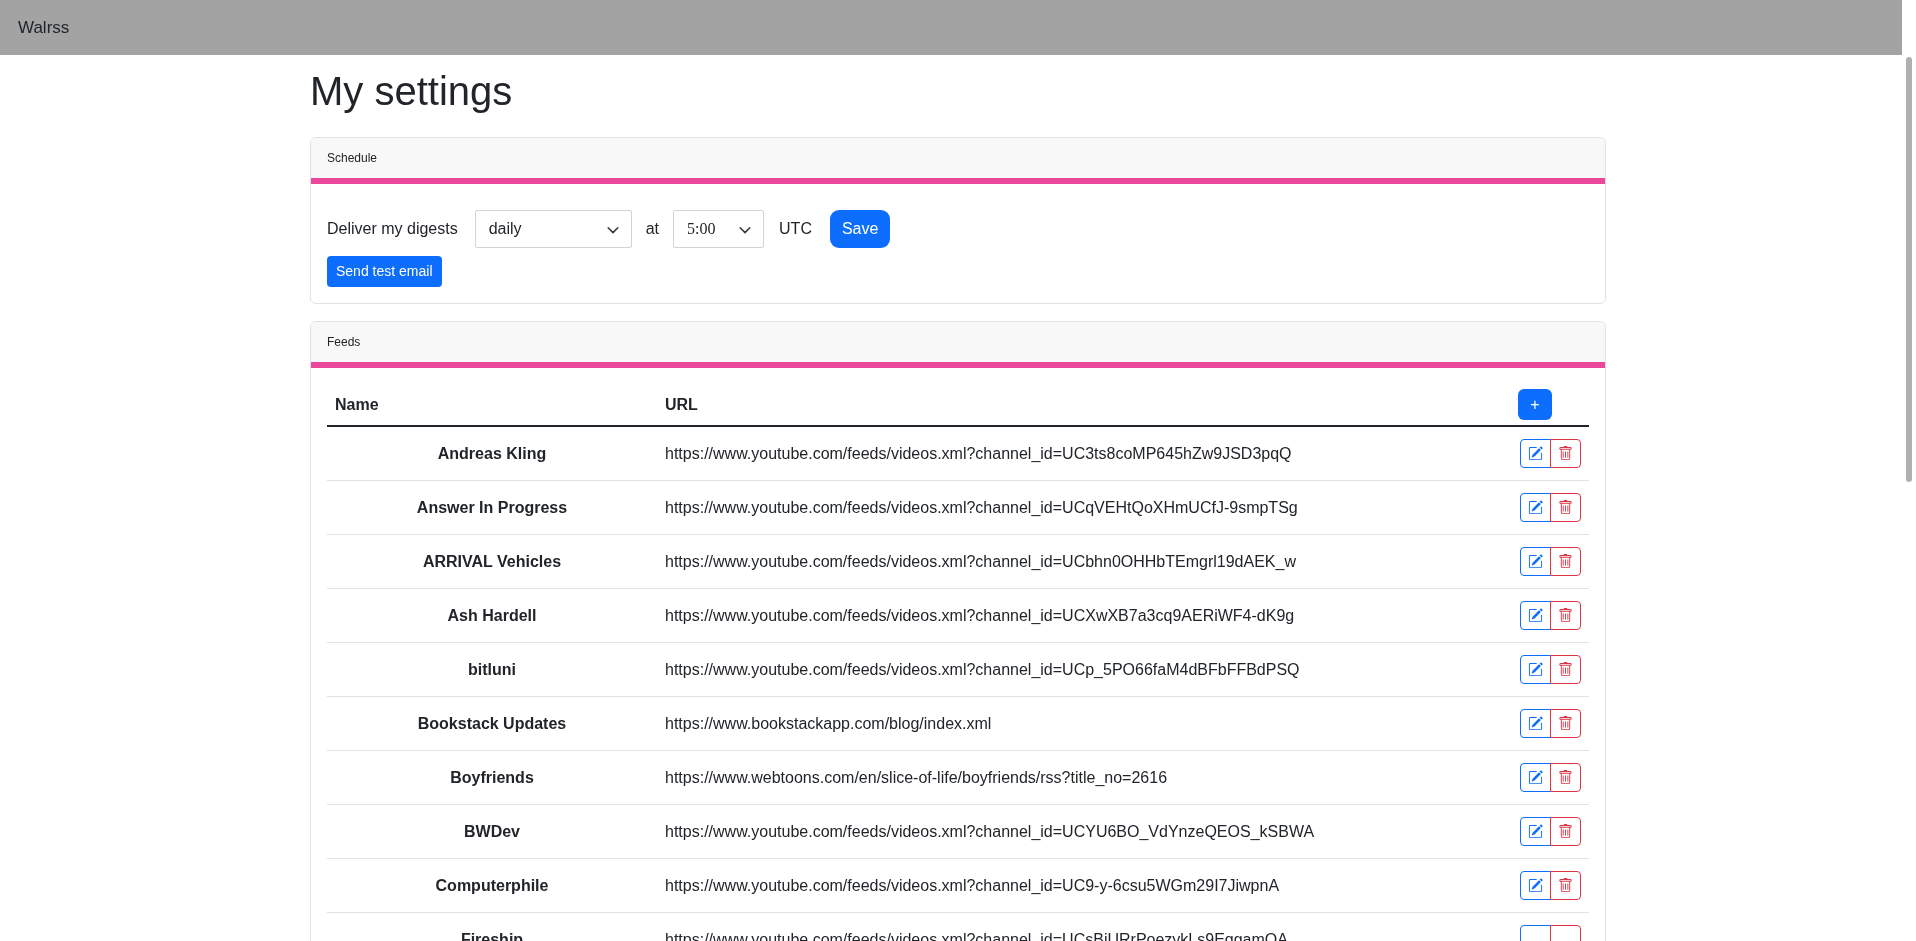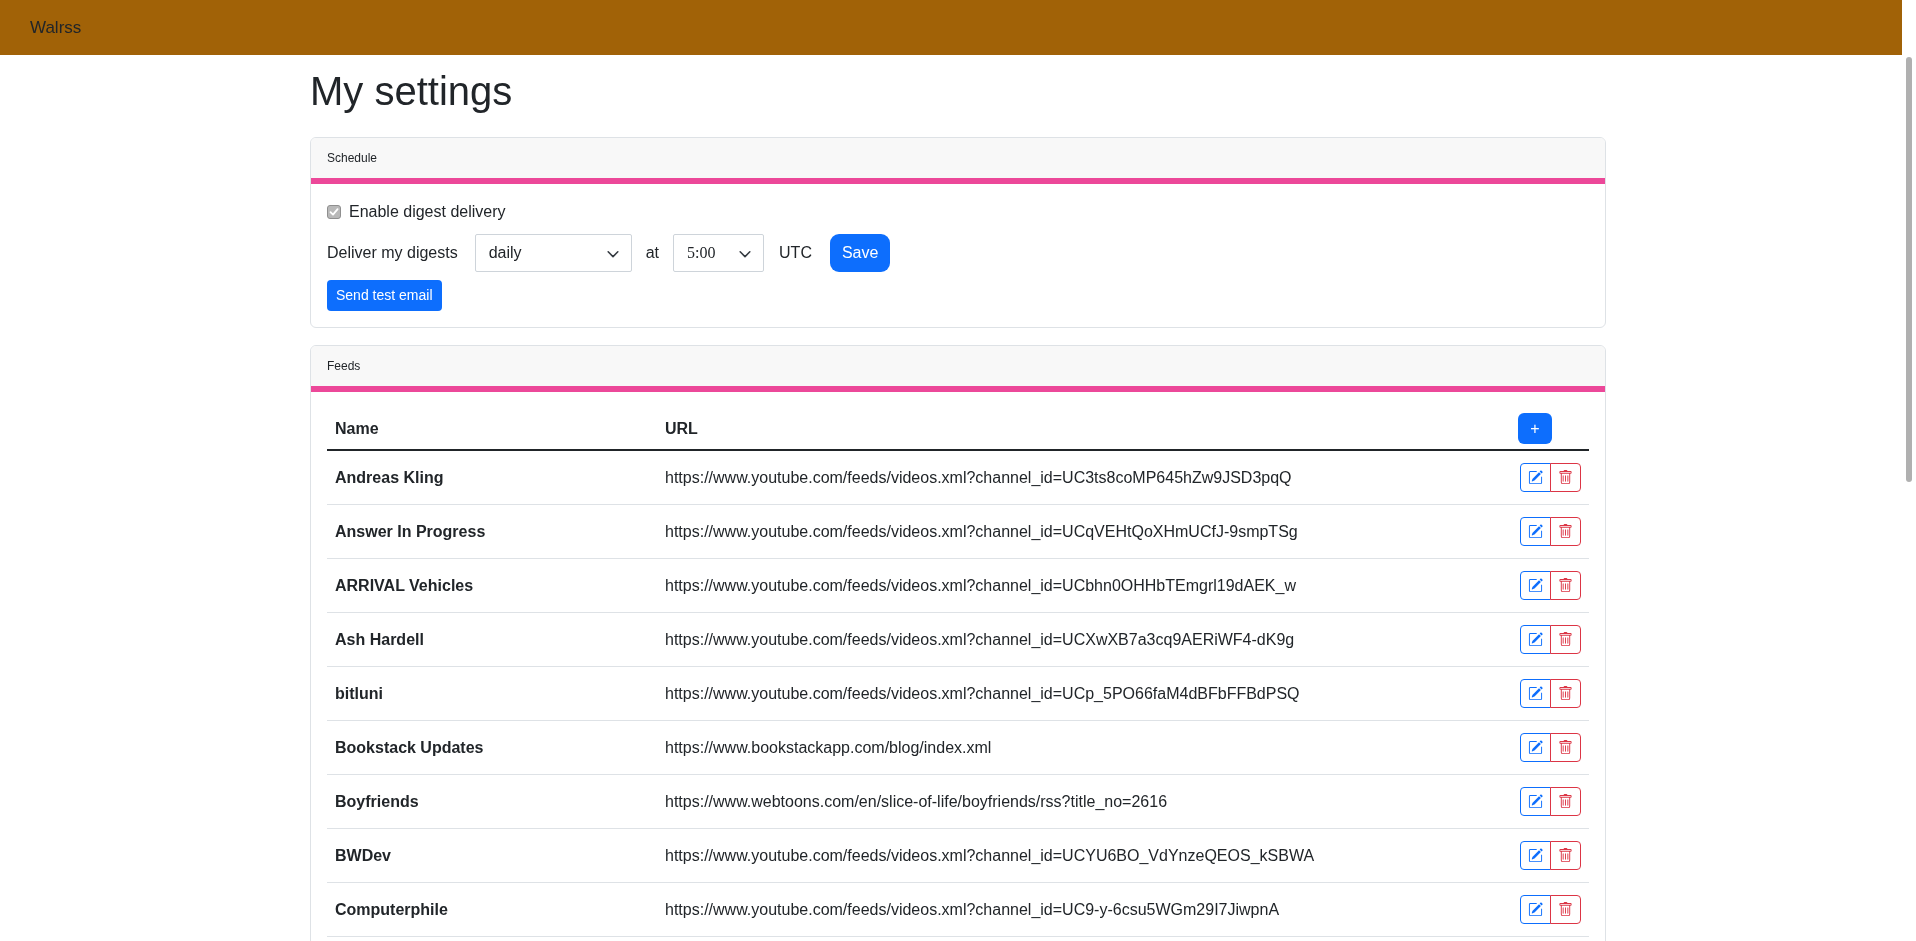--- a/index.html
+++ b/index.html
@@ -8,24 +8,24 @@
     overflow: hidden;
     background: #ffffff;
     font-family: "Liberation Sans", "DejaVu Sans", sans-serif;
     color: #212529;
     font-size: 16px;
   }
 
   
   .navbar {
     height: 55px;
-    background: #a16207;
+    background: #a3a3a3;
     display: flex;
     align-items: center;
-    padding: 0 30px;
+    padding: 0 18px;
   }
   .navbar .brand {
     font-size: 17px;
     color: #212529;
     text-decoration: none;
     cursor: pointer;
   }
 
   
   .scroll-track {
@@ -159,21 +159,21 @@
     margin-right: 29px;
     vertical-align: middle;
   }
   .feeds-table td {
     padding: 12px 8px;
     height: 48px;
     vertical-align: middle;
     border-top: 1px solid #dee2e6;
   }
   .feeds-table tbody tr:first-child td { border-top: none; }
-  td.cell-name { font-weight: 700; }
+  td.cell-name { font-weight: 700; text-align: center; }
   td.cell-actions { text-align: right; }
   .btn-group {
     display: inline-flex;
     vertical-align: middle;
   }
   .icon-btn {
     width: 31px; height: 29px;
     background: #fff;
     display: inline-flex; align-items: center; justify-content: center;
     cursor: pointer;
@@ -204,28 +204,20 @@
 </div>
 
 <div class="container">
 
   <h1 class="page-title">My settings</h1>
 
   <div class="card">
     <div class="card-header">Schedule</div>
     <div class="card-body">
 
-      <div class="check-row">
-        <span class="checkbox">
-          <svg width="10" height="10" viewBox="0 0 10 10">
-            <path d="M1.5 5.2 L4 7.6 L8.6 2.2" stroke="#ffffff" stroke-width="1.8" fill="none" stroke-linecap="round" stroke-linejoin="round"></path>
-          </svg>
-        </span>
-        <span>Enable digest delivery</span>
-      </div>
 
       <div class="controls-row">
         <span class="lbl">Deliver my digests</span>
 
         <div class="select select-frequency">
           <span>daily</span>
           <svg class="caret" width="14" height="14" viewBox="0 0 16 16">
             <path d="M2.5 5.5 L8 11 L13.5 5.5" stroke="#343a40" stroke-width="1.8" fill="none" stroke-linecap="round" stroke-linejoin="round"></path>
           </svg>
         </div>

